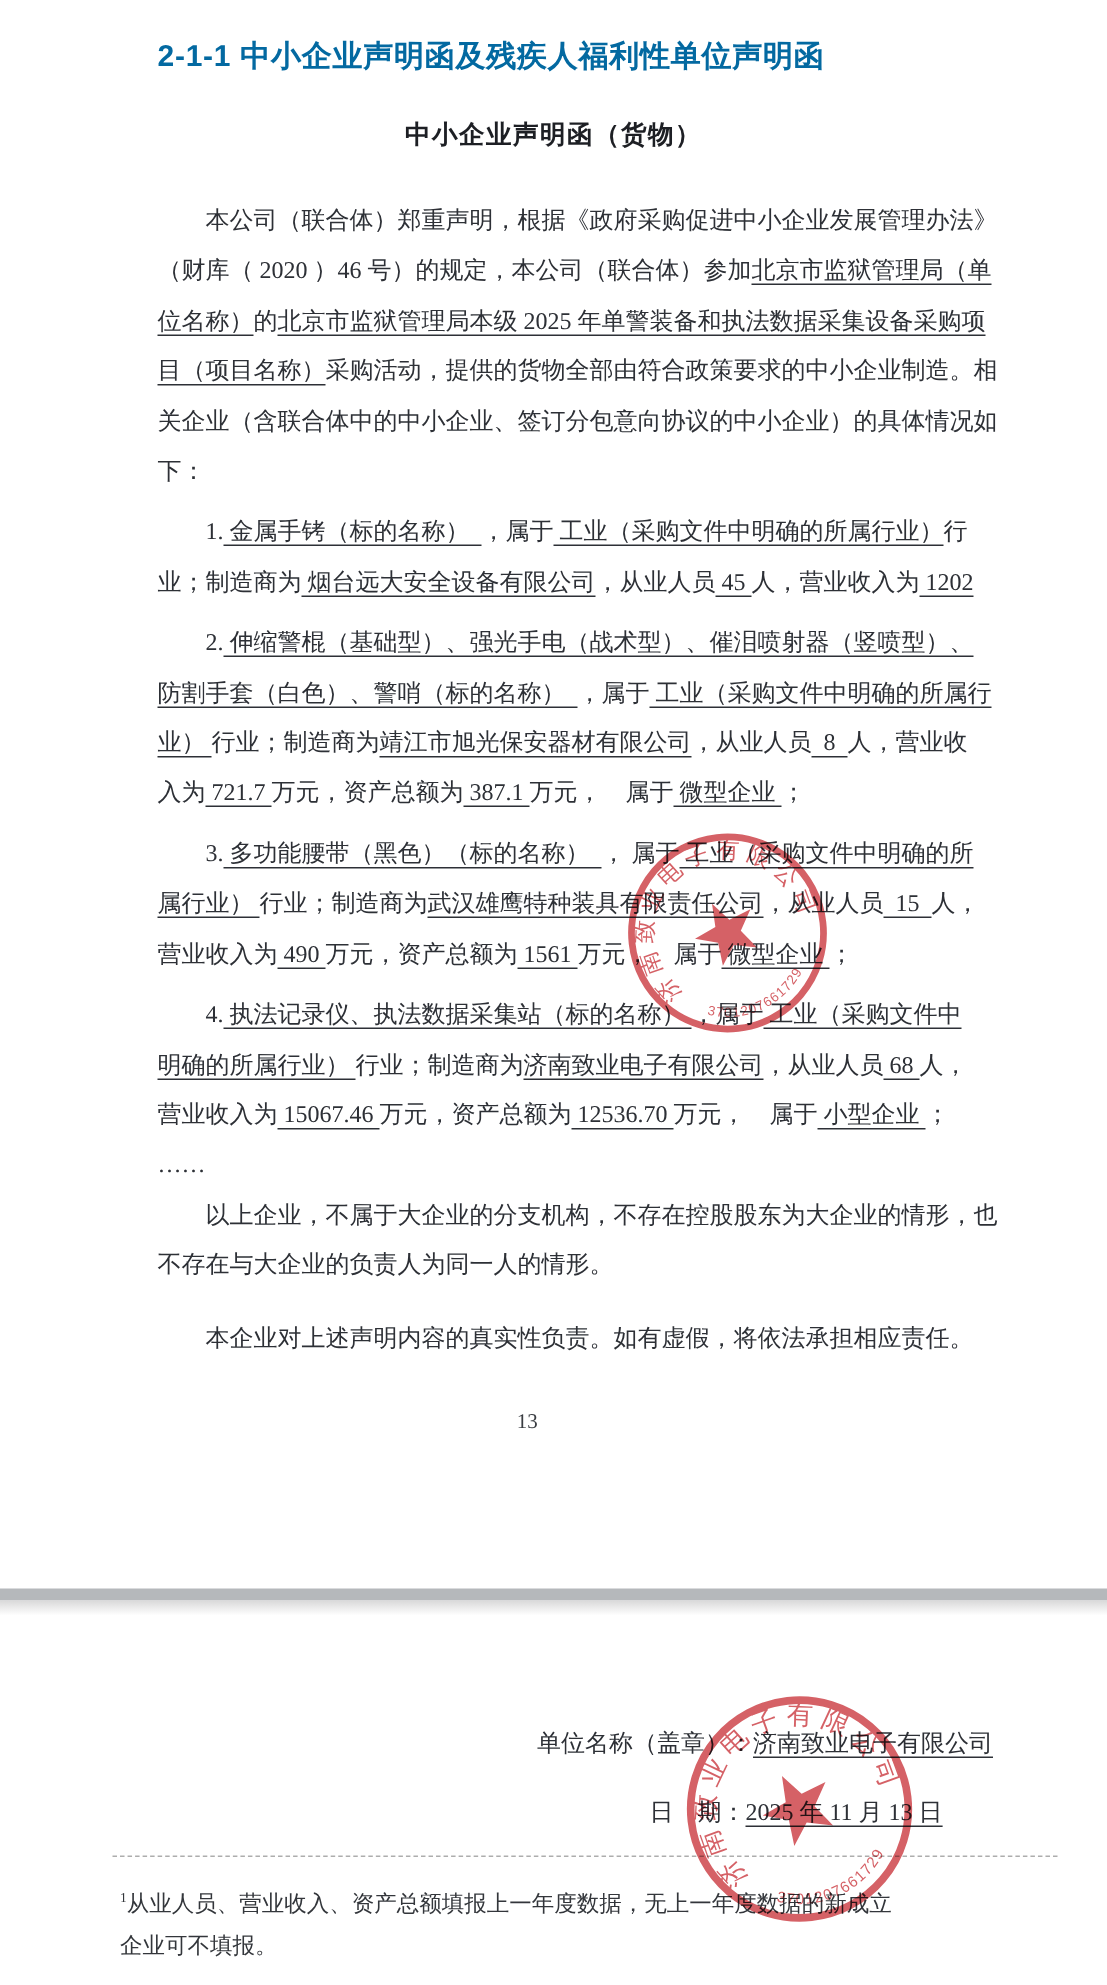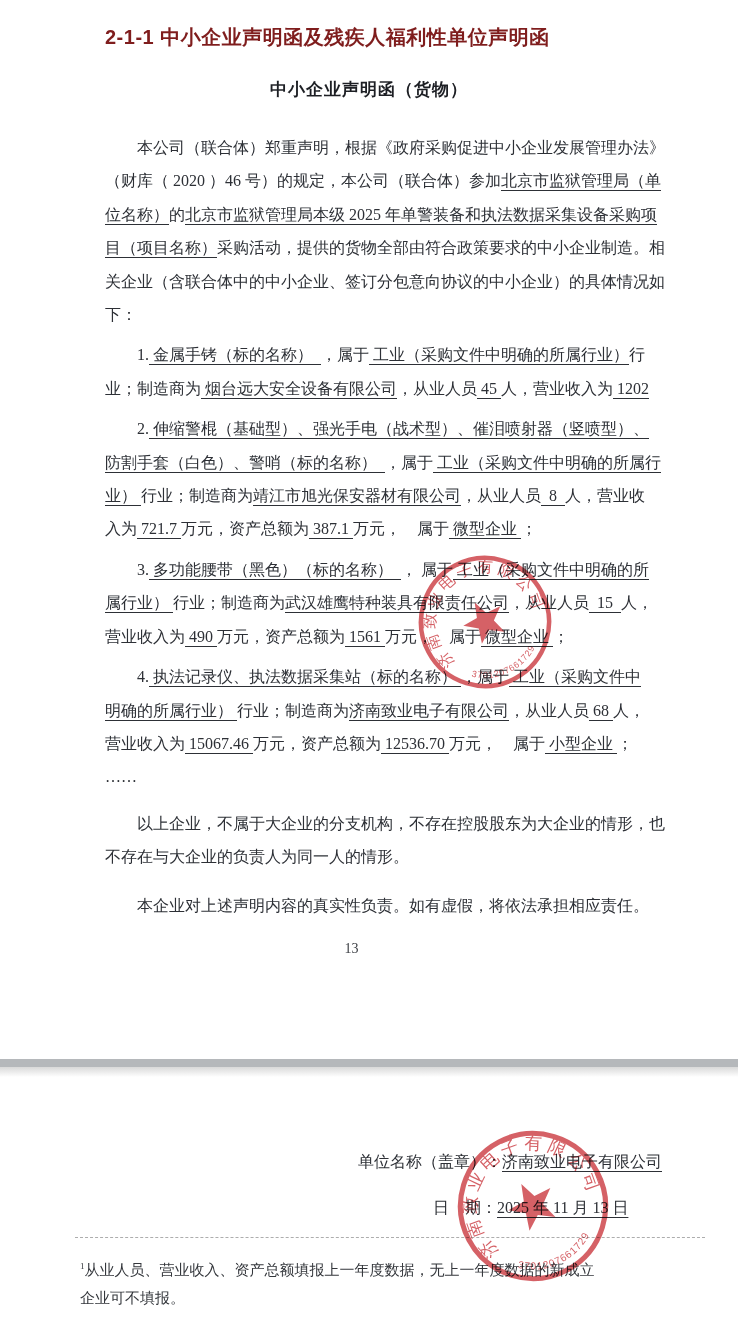--- a/index.html
+++ b/index.html
@@ -1,30 +1,30 @@
 <!DOCTYPE html>
 <html><head>
 <meta charset="utf-8">
 <style>
   html,body{margin:0;padding:0;background:#fff;}
   #page{position:relative;width:738px;height:1323px;background:#ffffff;overflow:hidden;
         font-family:"Liberation Serif","DejaVu Serif",serif;color:#2d3036;}
   
   .h1{position:absolute;left:105px;top:24px;font-family:"Liberation Sans","DejaVu Sans",sans-serif;
-      font-weight:bold;font-size:20px;color:#7f1d1d;letter-spacing:.5px;white-space:nowrap;}
+      font-weight:bold;font-size:20px;color:#0369a1;letter-spacing:.5px;white-space:nowrap;}
   .h2{position:absolute;left:0;top:78px;width:738px;text-align:center;
       font-family:"Liberation Sans","DejaVu Sans",sans-serif;font-weight:bold;font-size:17px;
       color:#1d1f24;letter-spacing:1px;}
   
   #body{position:absolute;left:105px;top:131px;width:556px;font-size:16px;}
   .line{line-height:33.4px;white-space:nowrap;}
   .para{margin:0;}
   .item{margin-top:7px;}
   .ellipsis{margin-top:0;}
-  .closing{margin-top:13px;}
+  .closing{}
   .closing2{margin-top:15px;}
   .u{text-decoration:underline;text-underline-offset:4px;text-decoration-thickness:1px;}
   sup{font-size:9px;vertical-align:super;line-height:0;}
   
   .pagenum{position:absolute;left:0;top:941px;width:703px;text-align:center;font-size:14px;color:#3a3d42;}
   
   .pgband{position:absolute;left:0;top:1059px;width:738px;height:8px;background:#b5b8bb;}
   .pgband-shadow{position:absolute;left:0;top:1067px;width:738px;height:10px;
       background:linear-gradient(#d9d9d9,#ffffff);}
   

